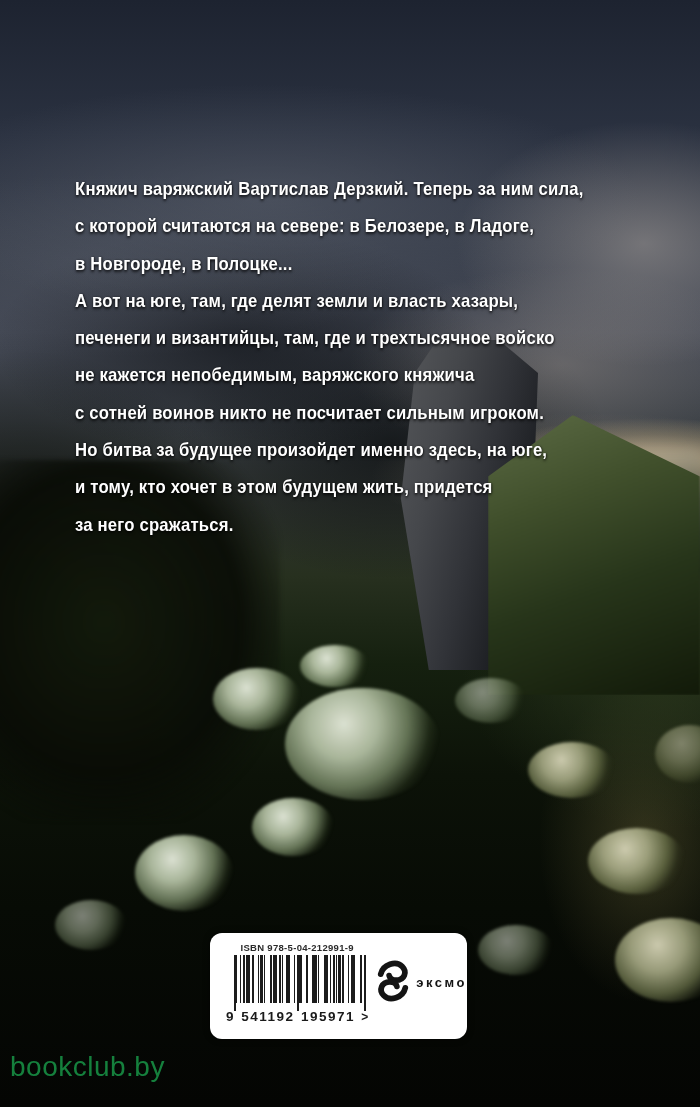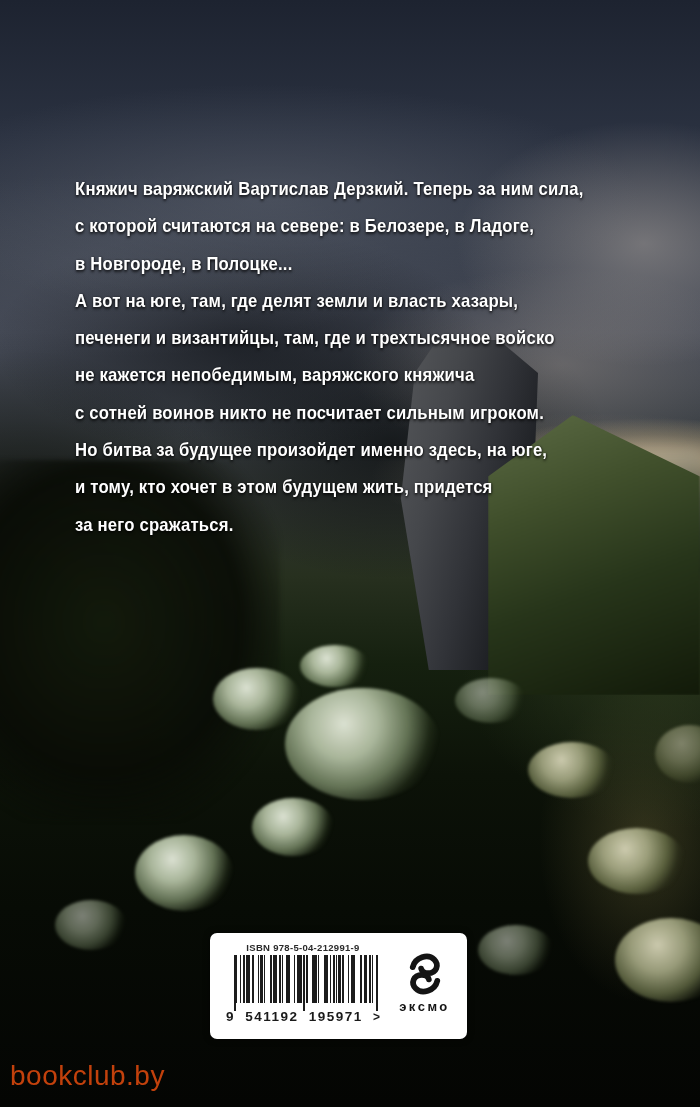--- a/index.html
+++ b/index.html
@@ -89,21 +89,21 @@
     font-size: 19px; font-weight: 700; color: #ffffff;
     line-height: 37.3px; white-space: nowrap;
     transform: scaleX(.88); transform-origin: left center;
     text-shadow: 0 2px 3px rgba(0,0,0,.75), 1px 0 2px rgba(0,0,0,.5);
     letter-spacing: .2px;
   }
 
   
   .barcode-box {
     position: absolute; left: 210px; top: 933px; width: 257px; height: 106px;
-    background: #ffffff; border-radius: 7px;
+    background: #ffffff; border-radius: 12px;
     display: flex; align-items: stretch;
     box-shadow: 0 0 6px rgba(0,0,0,.6);
   }
   .bc-left { width: 172px; padding: 9px 2px 6px 16px; display: flex; flex-direction: column; }
   .isbn-label {
     font-size: 9.5px; font-weight: 700; color: #2a2a2a;
     text-align: center; letter-spacing: .3px; margin-bottom: 2px; white-space: nowrap;
   }
   .bars-wrap { position: relative; height: 52px; }
   .bars {
@@ -119,33 +119,33 @@
   .guard.g-right  { right: 2px; }
   .digits {
     display: flex; justify-content: space-between; align-items: flex-end;
     font-size: 13.5px; font-weight: 700; color: #1a1a1a; margin-top: 2px;
     font-family: "Liberation Sans", sans-serif;
   }
   .digits span { letter-spacing: 1.5px; }
   .digits .suffix { font-size: 12px; letter-spacing: 0; }
 
   .bc-right {
-    flex: 1; display: flex; flex-direction: column;
+    flex: 1; display: flex; flex-direction: row;
     align-items: center; justify-content: center; padding-bottom: 8px;
   }
   .eksmo-swirl { width: 46px; height: 46px; margin-bottom: 2px; }
   .eksmo-name {
     font-size: 13px; font-weight: 700; color: #141414;
     letter-spacing: 2.5px; text-transform: lowercase;
   }
 
   
   .watermark {
-    position: absolute; left: 10px; bottom: 15px;
-    font-size: 28px; font-weight: 400; color: #c2410c;
+    position: absolute; left: 10px; bottom: 24px;
+    font-size: 28px; font-weight: 400; color: #15803d;
     letter-spacing: .5px;
   }
 </style>
 </head>
 <body>
 
 <div class="cover">
 
   <div class="photo"></div>
   <div class="haze-band"></div>

